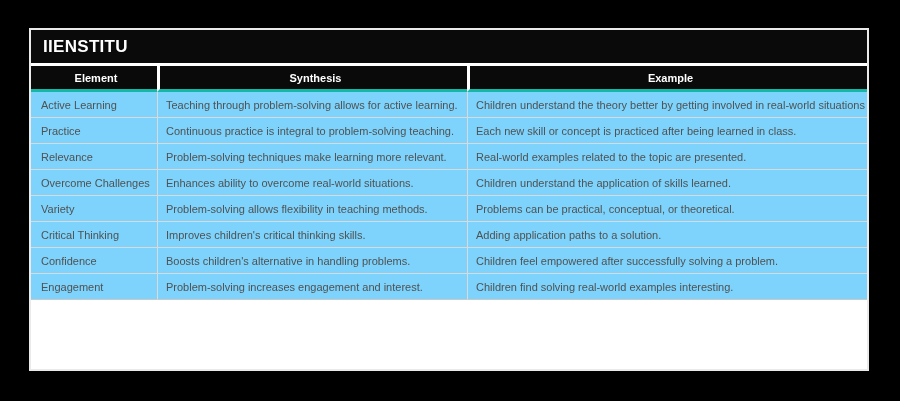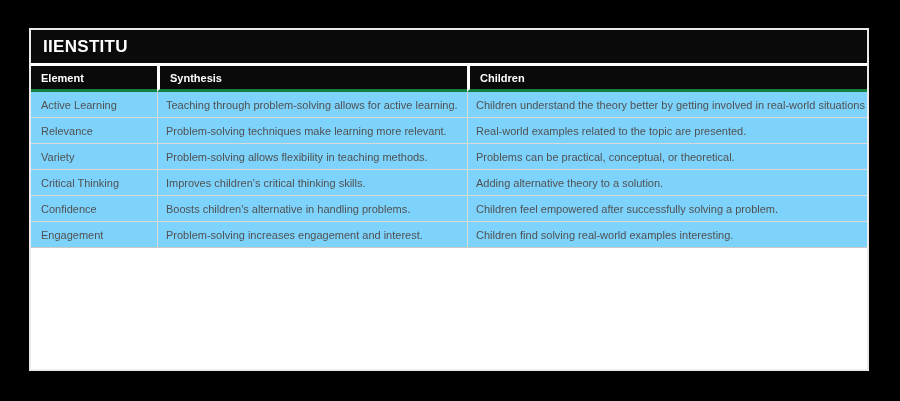--- a/index.html
+++ b/index.html
@@ -43,24 +43,24 @@
     table-layout: fixed;
   }
   col.c-element   { width: 126px; }
   col.c-synthesis { width: 310px; }
   col.c-example   { width: auto;  }
   thead th {
     background: #0a0a0a;
     color: #ffffff;
     font-size: 11px;
     font-weight: bold;
-    text-align: left;
+    text-align: center;
     height: 26px;
     padding: 0 6px 0 10px;
-    border-bottom: 3px solid #15803d;
+    border-bottom: 3px solid #14b8a6;
     white-space: nowrap;
     overflow: hidden;
   }
   thead th + th { border-left: 3px solid #ffffff; margin-left: 40px; }
   tbody td {
     background: #7dd3fc;
     color: #515151;
     font-size: 11px;
     height: 26px;
     padding: 0 6px 0 10px;
@@ -86,43 +86,53 @@
     <table class="content">
       <colgroup>
         <col class="c-element">
         <col class="c-synthesis">
         <col class="c-example">
       </colgroup>
       <thead>
         <tr>
           <th>Element</th>
           <th>Synthesis</th>
-          <th>Children</th>
+          <th>Example</th>
         </tr>
       </thead>
       <tbody>
         <tr>
           <td>Active Learning</td>
           <td>Teaching through problem-solving allows for active learning.</td>
           <td>Children understand the theory better by getting involved in real-world situations</td>
         </tr>
         <tr>
+          <td>Practice</td>
+          <td>Continuous practice is integral to problem-solving teaching.</td>
+          <td>Each new skill or concept is practiced after being learned in class.</td>
+        </tr>
+        <tr>
           <td>Relevance</td>
           <td>Problem-solving techniques make learning more relevant.</td>
           <td>Real-world examples related to the topic are presented.</td>
+        </tr>
+        <tr>
+          <td>Overcome Challenges</td>
+          <td>Enhances ability to overcome real-world situations.</td>
+          <td>Children understand the application of skills learned.</td>
         </tr>
         <tr>
           <td>Variety</td>
           <td>Problem-solving allows flexibility in teaching methods.</td>
           <td>Problems can be practical, conceptual, or theoretical.</td>
         </tr>
         <tr>
           <td>Critical Thinking</td>
           <td>Improves children's critical thinking skills.</td>
-          <td>Adding alternative theory to a solution.</td>
+          <td>Adding application paths to a solution.</td>
         </tr>
         <tr>
           <td>Confidence</td>
           <td>Boosts children's alternative in handling problems.</td>
           <td>Children feel empowered after successfully solving a problem.</td>
         </tr>
         <tr>
           <td>Engagement</td>
           <td>Problem-solving increases engagement and interest.</td>
           <td>Children find solving real-world examples interesting.</td>

